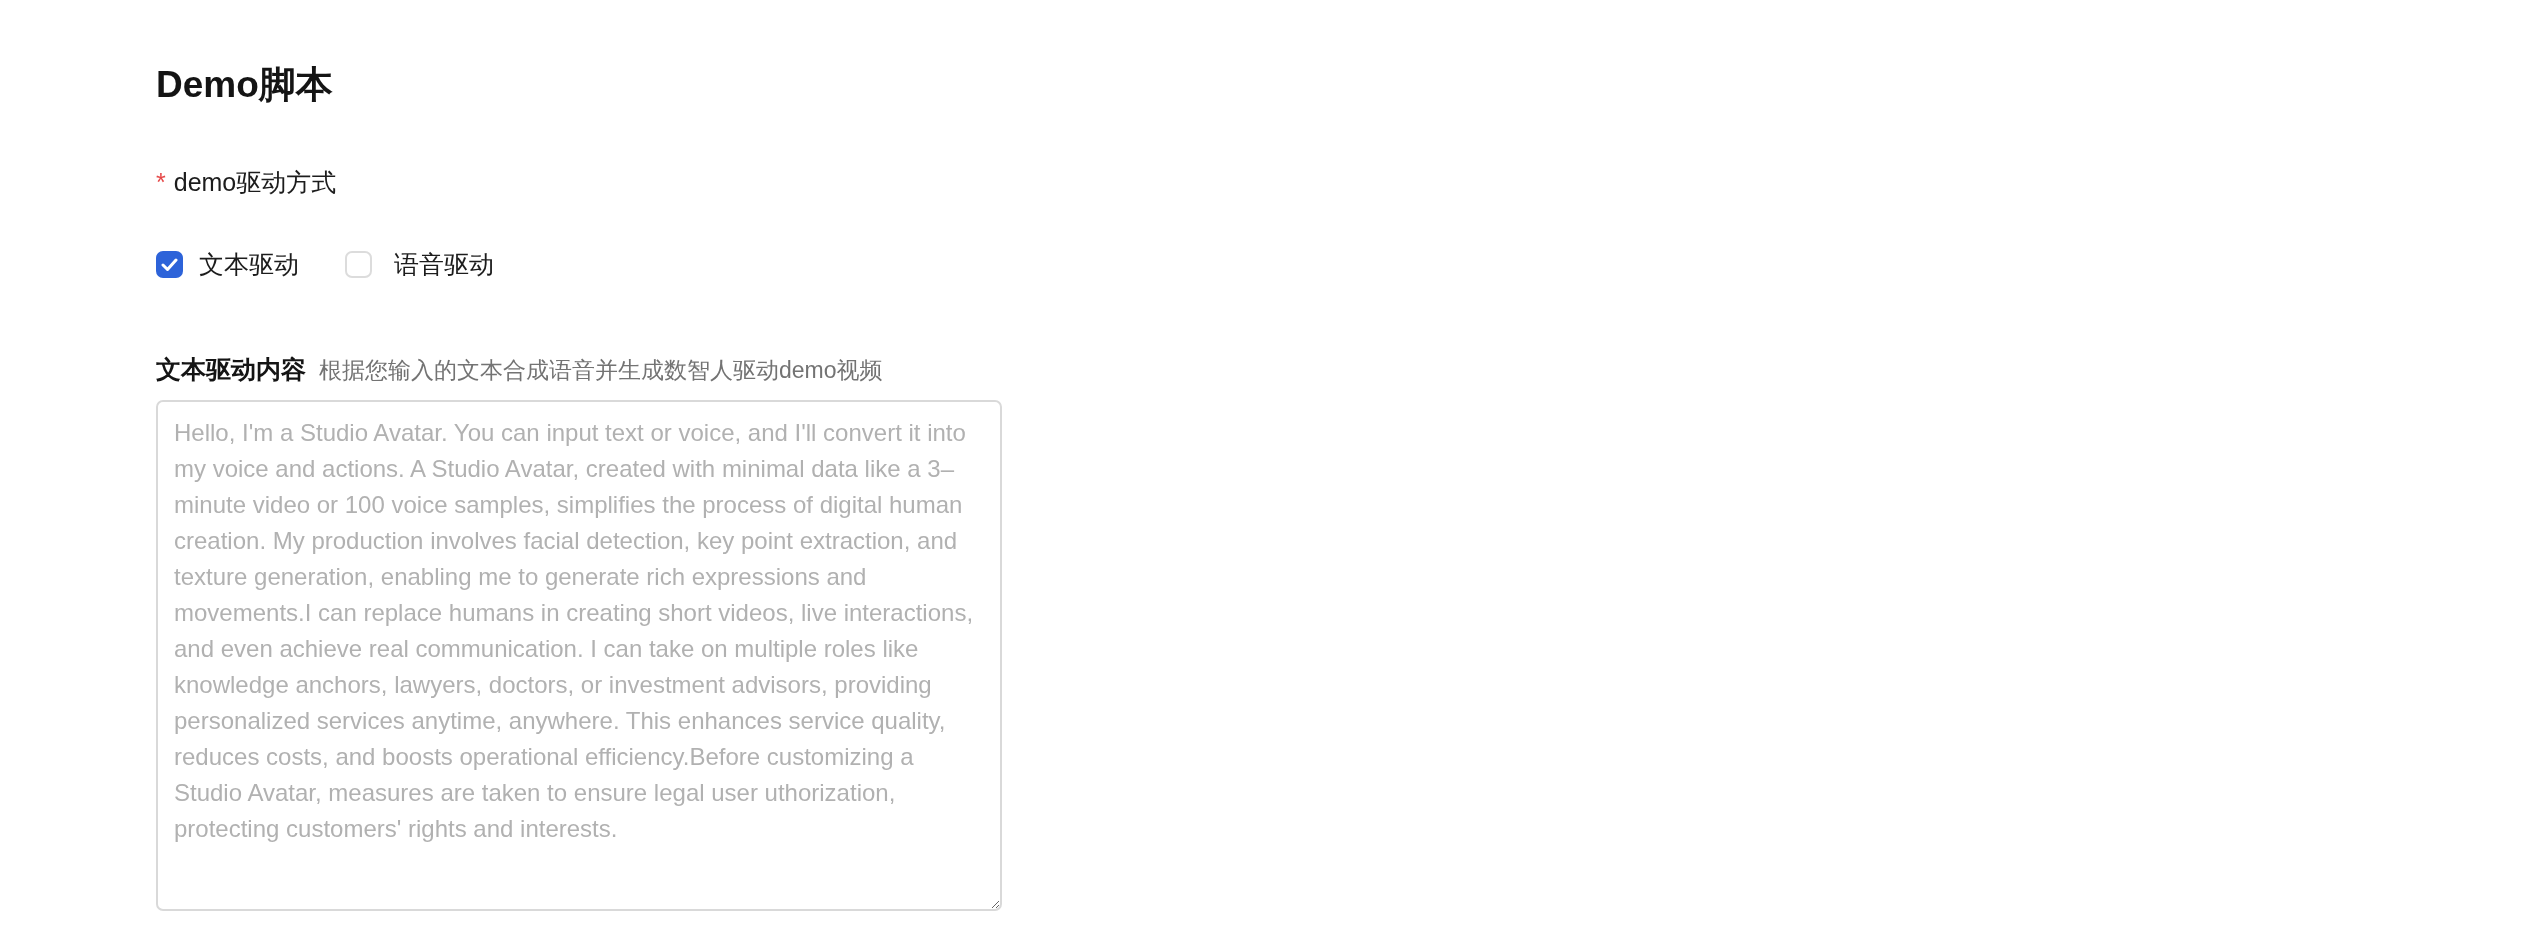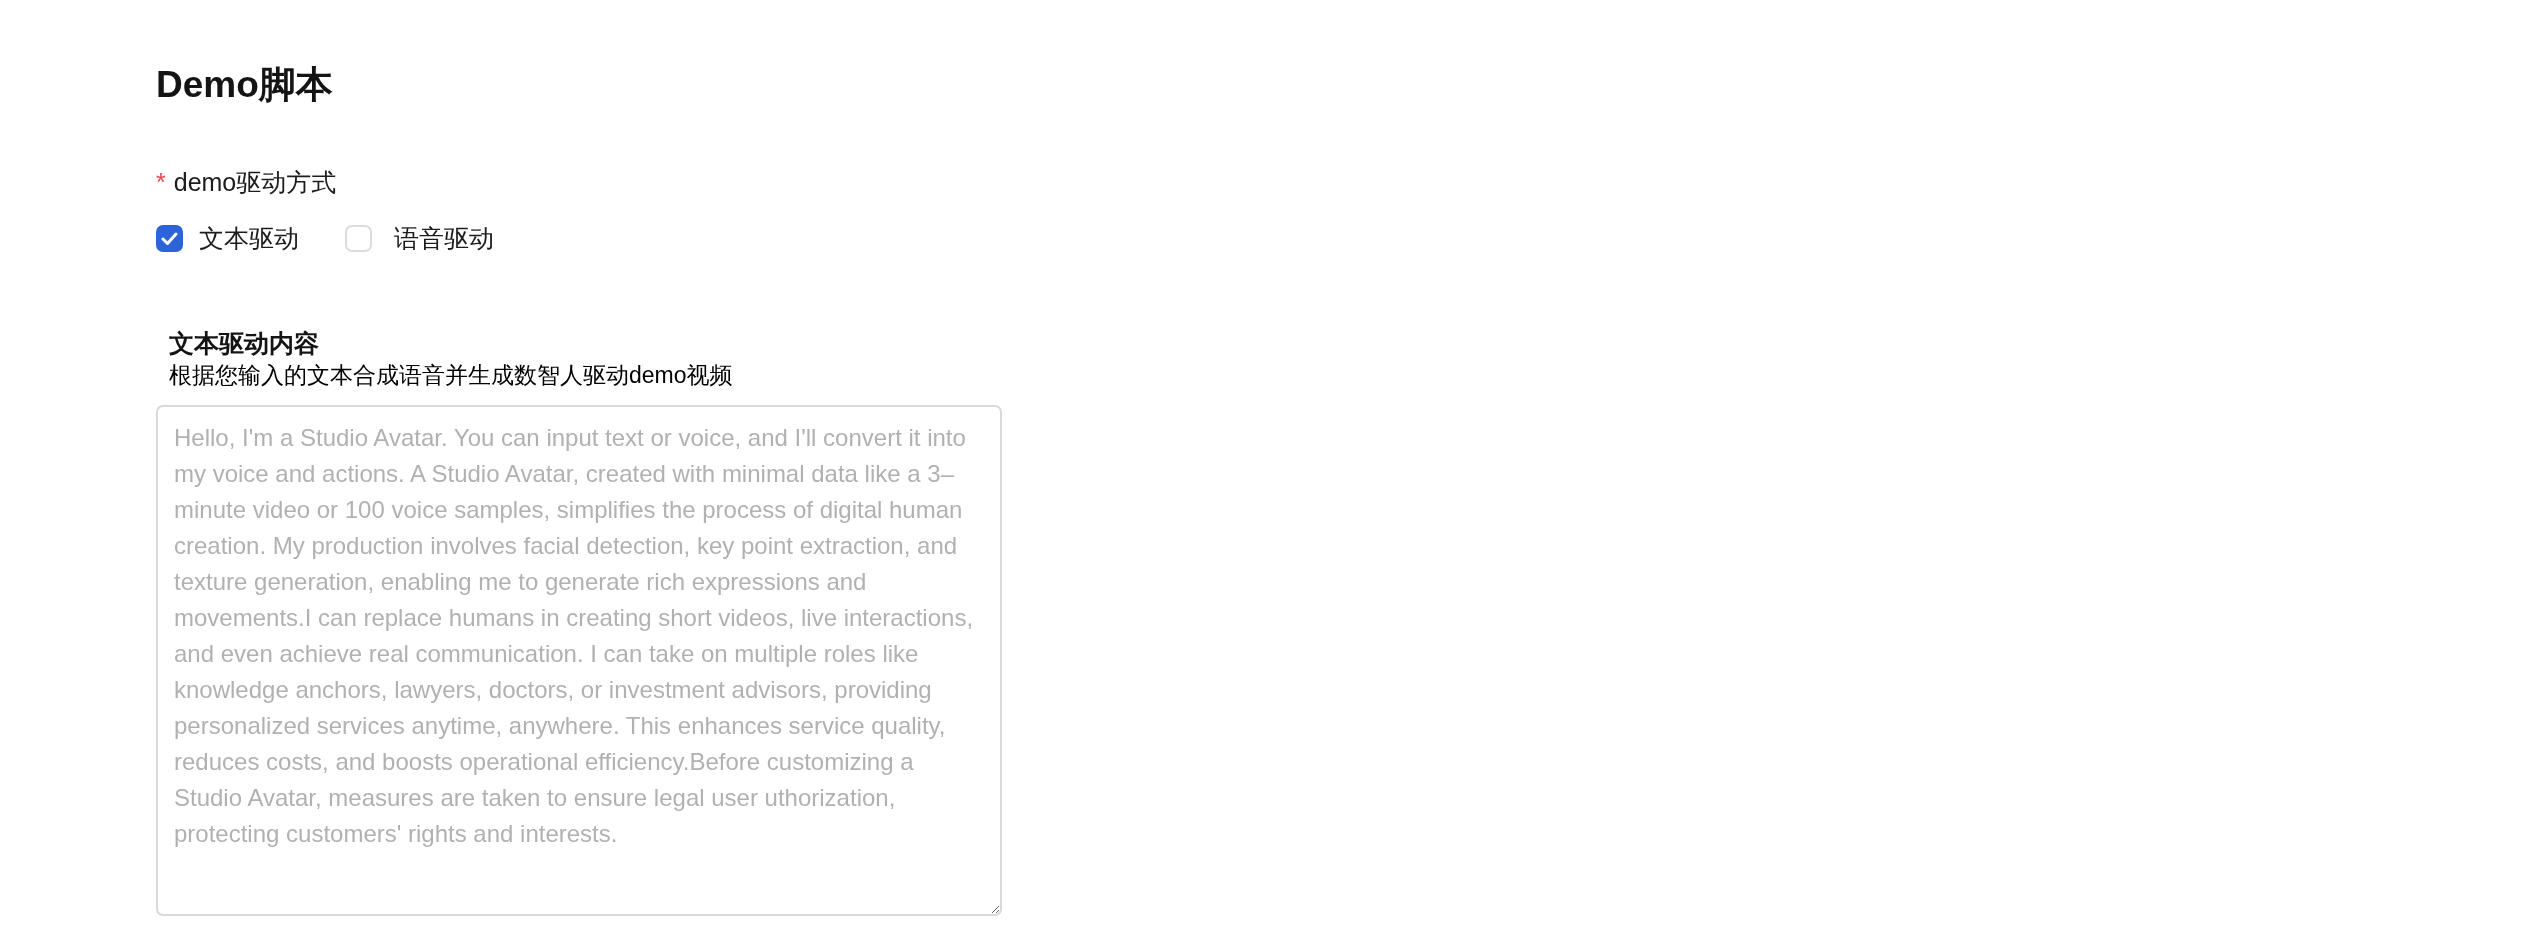--- a/index.html
+++ b/index.html
@@ -40,20 +40,21 @@
   }
   .checkbox-row {
     margin-top: 26px;
     display: flex;
     align-items: center;
   }
   .checkbox-item {
     display: flex;
     align-items: center;
     cursor: pointer;
+    margin-top: 26px;
   }
   .checkbox-item + .checkbox-item {
     margin-left: 46px;
     gap: 6px;
   }
   .checkbox-box {
     width: 27px;
     height: 27px;
     border-radius: 7px;
     flex: 0 0 auto;
@@ -70,31 +71,30 @@
   }
   .checkbox-label {
     margin-left: 16px;
     font-size: 25px;
     color: #1c1c1c;
   }
   .field-label-row {
     margin-top: 72px;
     display: flex;
     align-items: baseline;
-    flex-direction: column;
   }
   .bold-label {
     font-size: 25px;
     font-weight: 700;
     color: #141414;
   }
   .hint-text {
     margin-left: 13px;
     font-size: 23px;
-    color: #000000;
+    color: #737373;
     font-weight: 400;
   }
   .content-textarea {
     display: block;
     margin-top: 14px;
     width: 846px;
     height: 511px;
     border: 2px solid #d9d9d9;
     border-radius: 7px;
     padding: 13px 16px;

